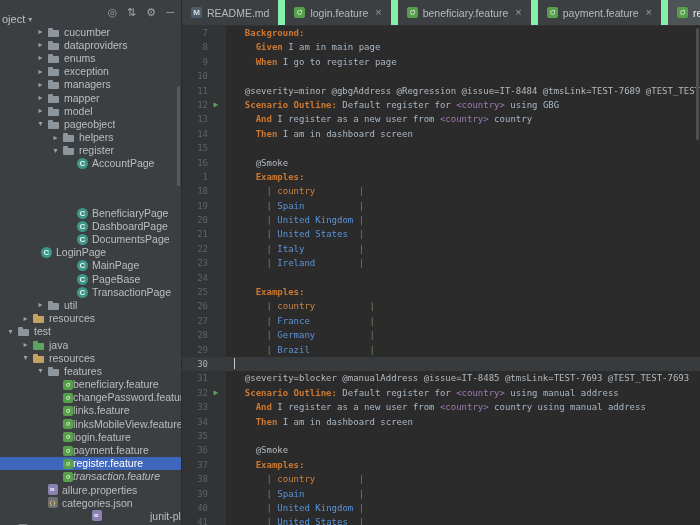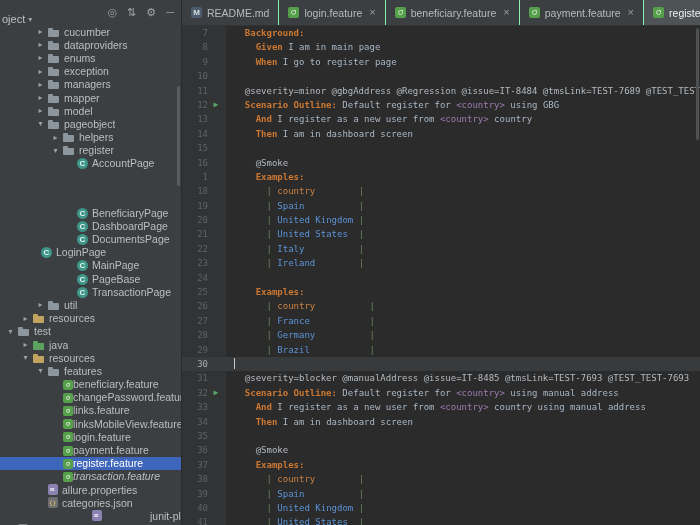--- a/index.html
+++ b/index.html
@@ -36,21 +36,21 @@
   .i-json{border-radius:2px;background:#6b6f73;width:10px;height:11px;margin-left:1px;}
   .i-json::after{content:"{}";position:absolute;left:1px;top:0;color:#d9b55e;font:bold 6px/11px "DejaVu Sans Mono",monospace;}
   .i-gitignore{border-radius:2px;background:#7d8287;width:10px;height:11px;margin-left:1px;}
   .i-gitignore::after{content:"≡";position:absolute;left:2px;top:0;color:#d6d9dc;font:8px/11px "DejaVu Sans Mono",monospace;}
   .vscroll{position:absolute;border-radius:2px;background:#595c5e;}
   .tree-scroll{right:1px;top:86px;width:3px;height:100px;}
   
   .editor-col{flex:1;display:flex;flex-direction:column;min-width:0;}
   .tabbar{height:25px;flex:none;background:var(--bg-panel,#3c3f41);display:flex;align-items:stretch;
           border-bottom:1px solid #313335;overflow:hidden;}
-  .tab{display:flex;align-items:center;gap:5px;padding:8px 9px;border-right:1px solid #86efac;
+  .tab{display:flex;align-items:center;gap:5px;padding:8px 9px;border-right:7px solid #86efac;
        font-size:10.5px;color:#b7babd;cursor:default;white-space:nowrap;}
   .tab.active{background:#4e5355;color:#eef1f3;}
   .tabic{width:11px;height:11px;flex:none;position:relative;}
   .ic-feature{background:var(--feature-green,#57a04b);border-radius:2px;}
   .ic-feature::after{content:"";position:absolute;left:3px;top:3px;width:5px;height:5px;
                      border:1px solid rgba(255,255,255,.65);border-radius:50% 0 50% 50%;box-sizing:border-box;}
   .ic-markdown{background:#4d5d6e;border-radius:2px;}
   .ic-markdown::after{content:"M";position:absolute;left:0;top:0;width:11px;color:#d6dde2;
                       font:bold 8px/11px "Liberation Sans",sans-serif;text-align:center;}
   .tabx{color:#9a9ea1;font-size:11px;margin-left:2px;line-height:1;}

